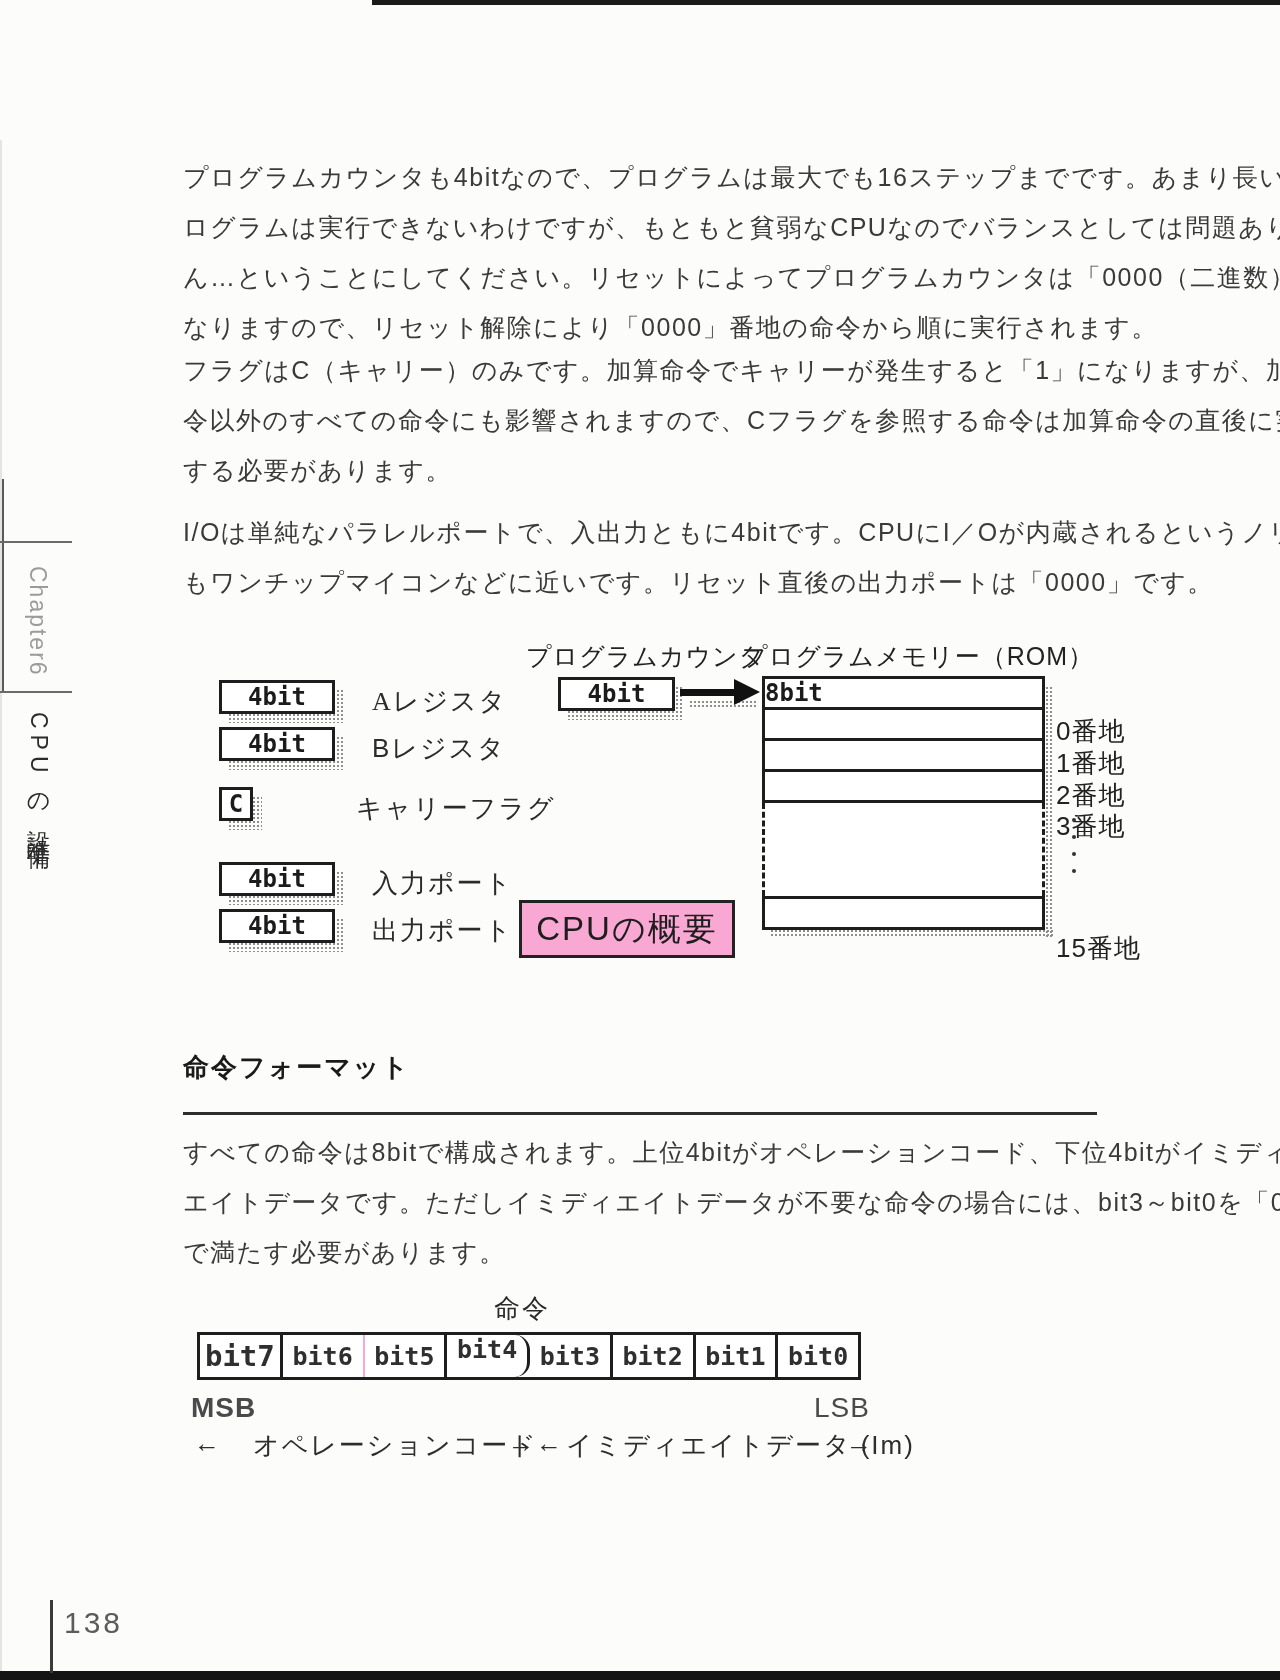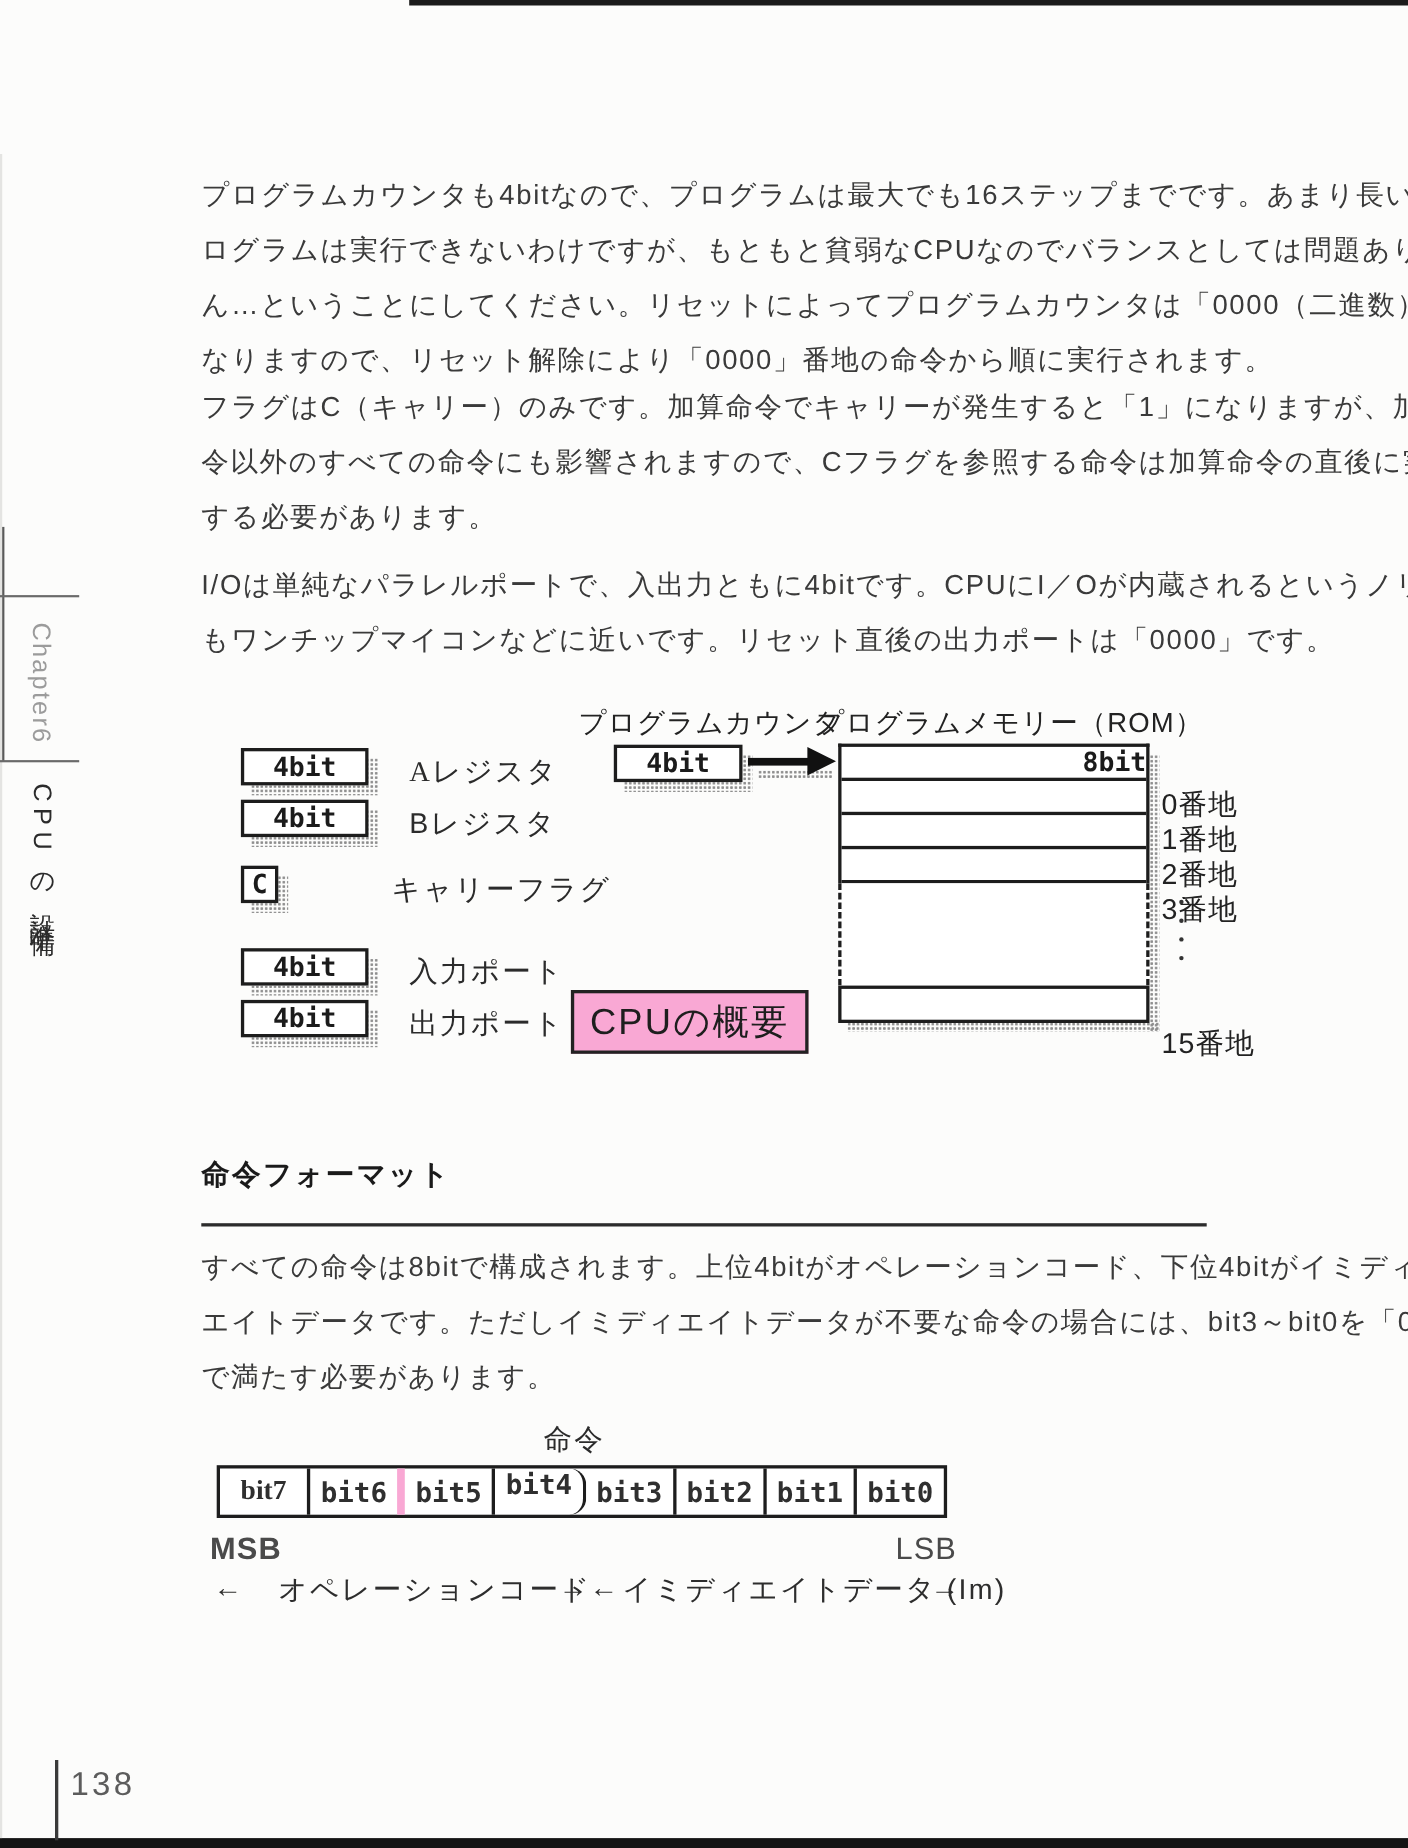--- a/index.html
+++ b/index.html
@@ -109,21 +109,21 @@
     <div class="abs ht" style="left:689px; top:700px; width:68px; height:8px;"></div>
     <div class="abs" style="left:680px; top:689px; width:56px; height:7px; background:#111;"></div>
     <div class="abs" style="left:734px; top:679px; width:0; height:0; border-left:26px solid #111; border-top:13px solid transparent; border-bottom:13px solid transparent;"></div>
   </div>
 
   <div class="abs ht" style="left:1045px; top:686px; width:9px; height:252px;"></div>
   <div class="abs ht" style="left:770px; top:929px; width:284px; height:9px;"></div>
 
   <div class="abs" style="left:762px; top:676px; width:283px;">
     <div style="border:3px solid #1d1d1d; border-bottom:none; box-sizing:border-box; background:#fff;">
-      <div class="romrow mono" style="display:flex; align-items:center; justify-content:flex-end; font-size:24px; font-weight:600; color:#1b1b1b;">
+      <div class="romrow mono" style="display:flex; align-items:center; justify-content:flex-start; font-size:24px; font-weight:600; color:#1b1b1b;">
         <span>8bit</span>
       </div>
       <div class="romrow"></div>
       <div class="romrow"></div>
       <div class="romrow"></div>
     </div>
     <div style="height:93px; border-left:3px dashed #1d1d1d; border-right:3px dashed #1d1d1d; box-sizing:border-box; background:#fff;"></div>
     <div style="height:34px; border:3px solid #1d1d1d; box-sizing:border-box; background:#fff;"></div>
   </div>
 
@@ -149,23 +149,23 @@
   <div class="abs para" style="left:183px; top:1127px; width:910px;">
     <div class="jline">すべての命令は8bitで構成されます。上位4bitがオペレーションコード、下位4bitがイミディ</div>
     <div class="jline">エイトデータです。ただしイミディエイトデータが不要な命令の場合には、bit3～bit0を「0」</div>
     <div class="jline">で満たす必要があります。</div>
   </div>
 
   <div class="abs" style="left:494px; top:1291px; font-size:26px; letter-spacing:2px; color:#2b2b2b;">命令</div>
 
   <div class="abs" style="left:197px; top:1332px; width:664px; height:48px; border:3px solid #1d1d1d; box-sizing:border-box; background:#fff; display:flex;">
     <div style="flex:1; border-right:3px solid #1d1d1d; display:flex; align-items:center; justify-content:center;">
-      <span class="mono" style="font-size:25px; font-weight:600;font-family:Liberation Serif, serif;">bit7</span>
+      <span class="mono" style="font-size:29px; font-weight:600;">bit7</span>
     </div>
-    <div style="flex:1; border-right:7px solid #f9a8d4; display:flex; align-items:center; justify-content:center;">
+    <div style="flex:1; border-right:2px solid #f9a8d4; display:flex; align-items:center; justify-content:center;">
       <span class="mono" style="font-size:25px; font-weight:600;">bit6</span>
     </div>
     <div style="flex:1; border-right:3px solid #1d1d1d; display:flex; align-items:center; justify-content:center;">
       <span class="mono" style="font-size:25px; font-weight:600;">bit5</span>
     </div>
     <div style="flex:1; border-right:3px solid #1d1d1d; display:flex; justify-content:center;border-radius:15px;">
       <span class="mono" style="font-size:25px; font-weight:600;">bit4</span>
     </div>
     <div style="flex:1; border-right:3px solid #1d1d1d; display:flex; align-items:center; justify-content:center;">
       <span class="mono" style="font-size:25px; font-weight:600;">bit3</span>

